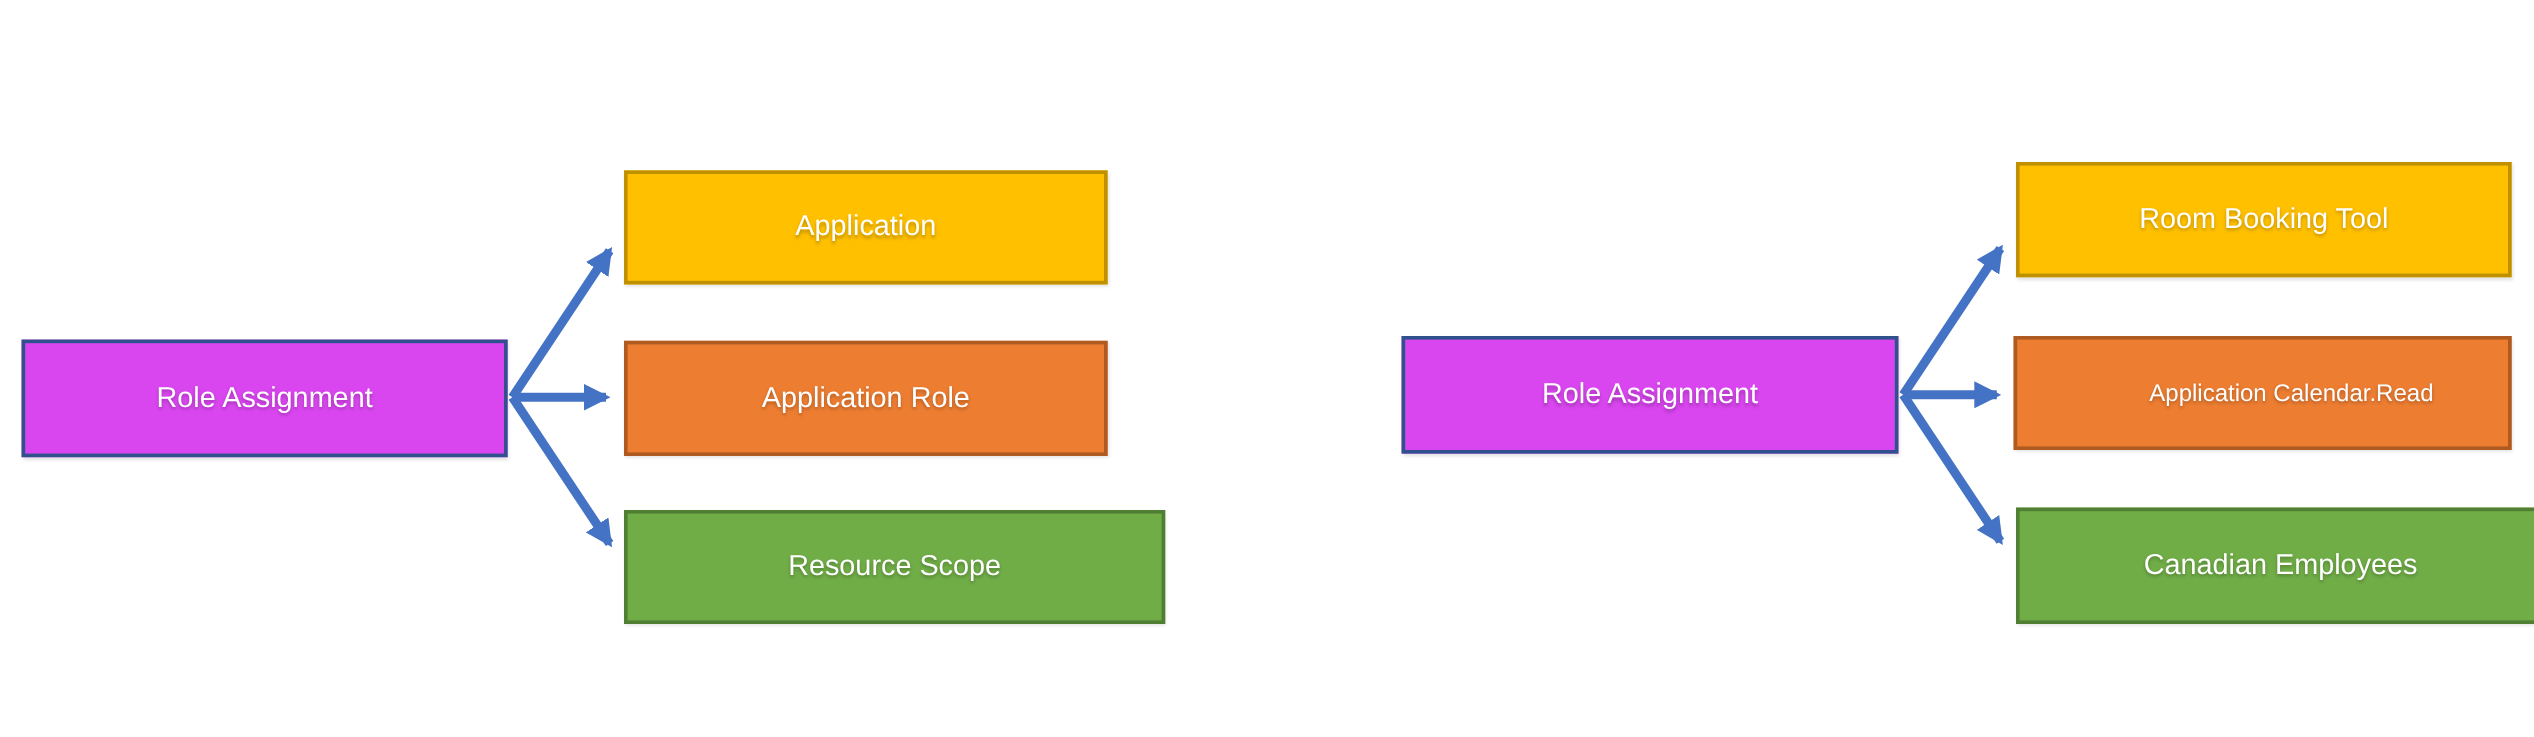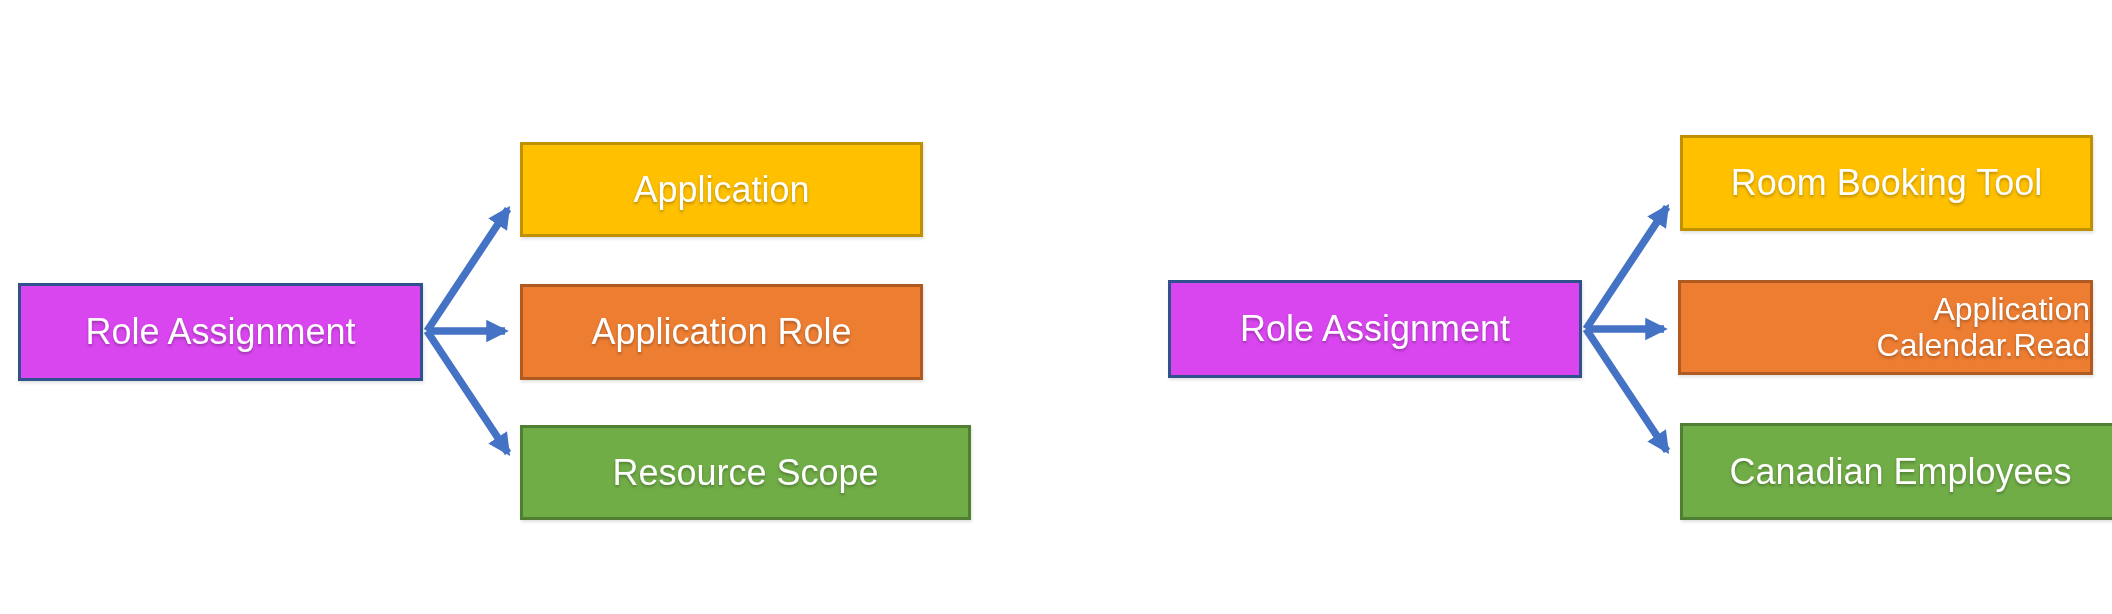--- a/index.html
+++ b/index.html
@@ -12,27 +12,27 @@
     overflow: hidden;
   }
   .node {
     position: absolute;
     display: flex;
     align-items: center;
     justify-content: center;
     box-sizing: border-box;
     border: 3px solid transparent;
     color: #ffffff;
-    font-size: 36px;
+    font-size: 24px;
     text-align: center;
     text-shadow: 0 2px 3px rgba(0,0,0,0.28);
     box-shadow: 1px 2px 3px rgba(0,0,0,0.12);
     line-height: 1.1;
   }
-  .node.small-text { font-size: 32px; padding-left: 48px; }
+  .node.small-text { font-size: 20px; padding-left: 48px; }
   .fill-blue   { background: #d946ef; border-color: #2F528F; }
   .fill-yellow { background: #FFC000; border-color: #BF9000; }
   .fill-orange { background: #ED7D31; border-color: #AE5A21; text-align: right; }
   .fill-green  { background: #70AD47; border-color: #507E32; }
 
   
   .d1-source { left: 18px;   top: 283px; width: 405px; height: 98px; }
   .d1-t0     { left: 520px;  top: 142px; width: 403px; height: 95px; }
   .d1-t1     { left: 520px;  top: 284px; width: 403px; height: 96px; }
   .d1-t2     { left: 520px;  top: 425px; width: 451px; height: 95px; }

